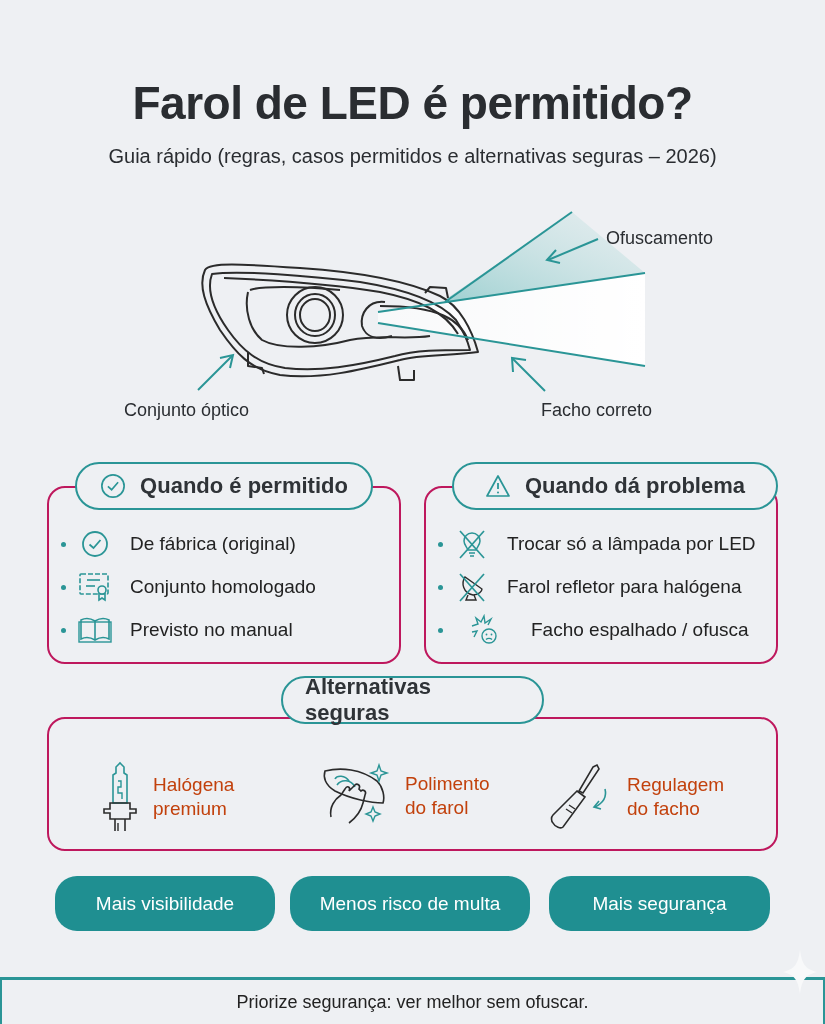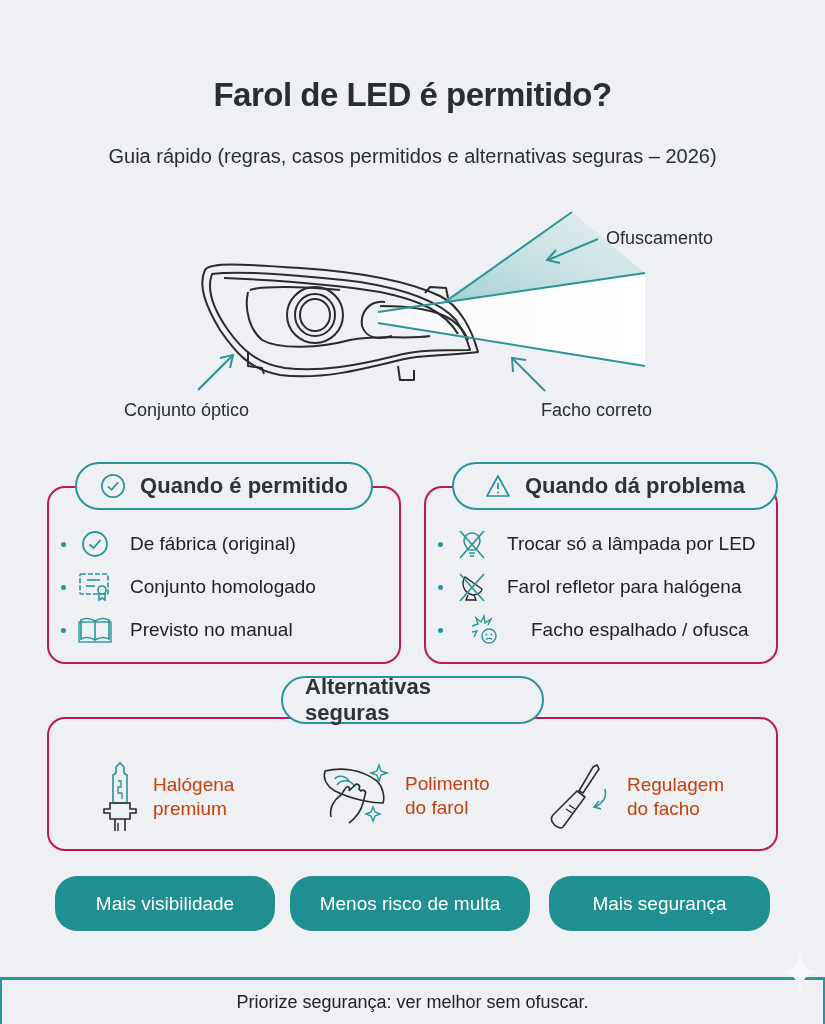--- a/index.html
+++ b/index.html
@@ -5,21 +5,21 @@
   * { box-sizing: border-box; margin: 0; padding: 0; }
   html, body { width: 825px; height: 1024px; overflow: hidden; }
   body {
     background: #eef0f3;
     font-family: "Liberation Sans", "DejaVu Sans", sans-serif;
     color: #222;
     position: relative;
   }
   .title {
     position: absolute; left: 0; top: 76px; width: 825px;
-    text-align: center; font-size: 33px; font-weight: bold; color: #2a2d31;
+    text-align: center; font-size: 46px; font-weight: bold; color: #2a2d31;
     letter-spacing: -0.5px;
   }
   .subtitle {
     position: absolute; left: 0; top: 145px; width: 825px;
     text-align: center; font-size: 20px; color: #2a2d31;
   }
   .diagram { position: absolute; left: 0; top: 200px; width: 825px; height: 240px; }
   .diag-label { position: absolute; font-size: 18px; color: #2a2d31; }
 
   .card {

